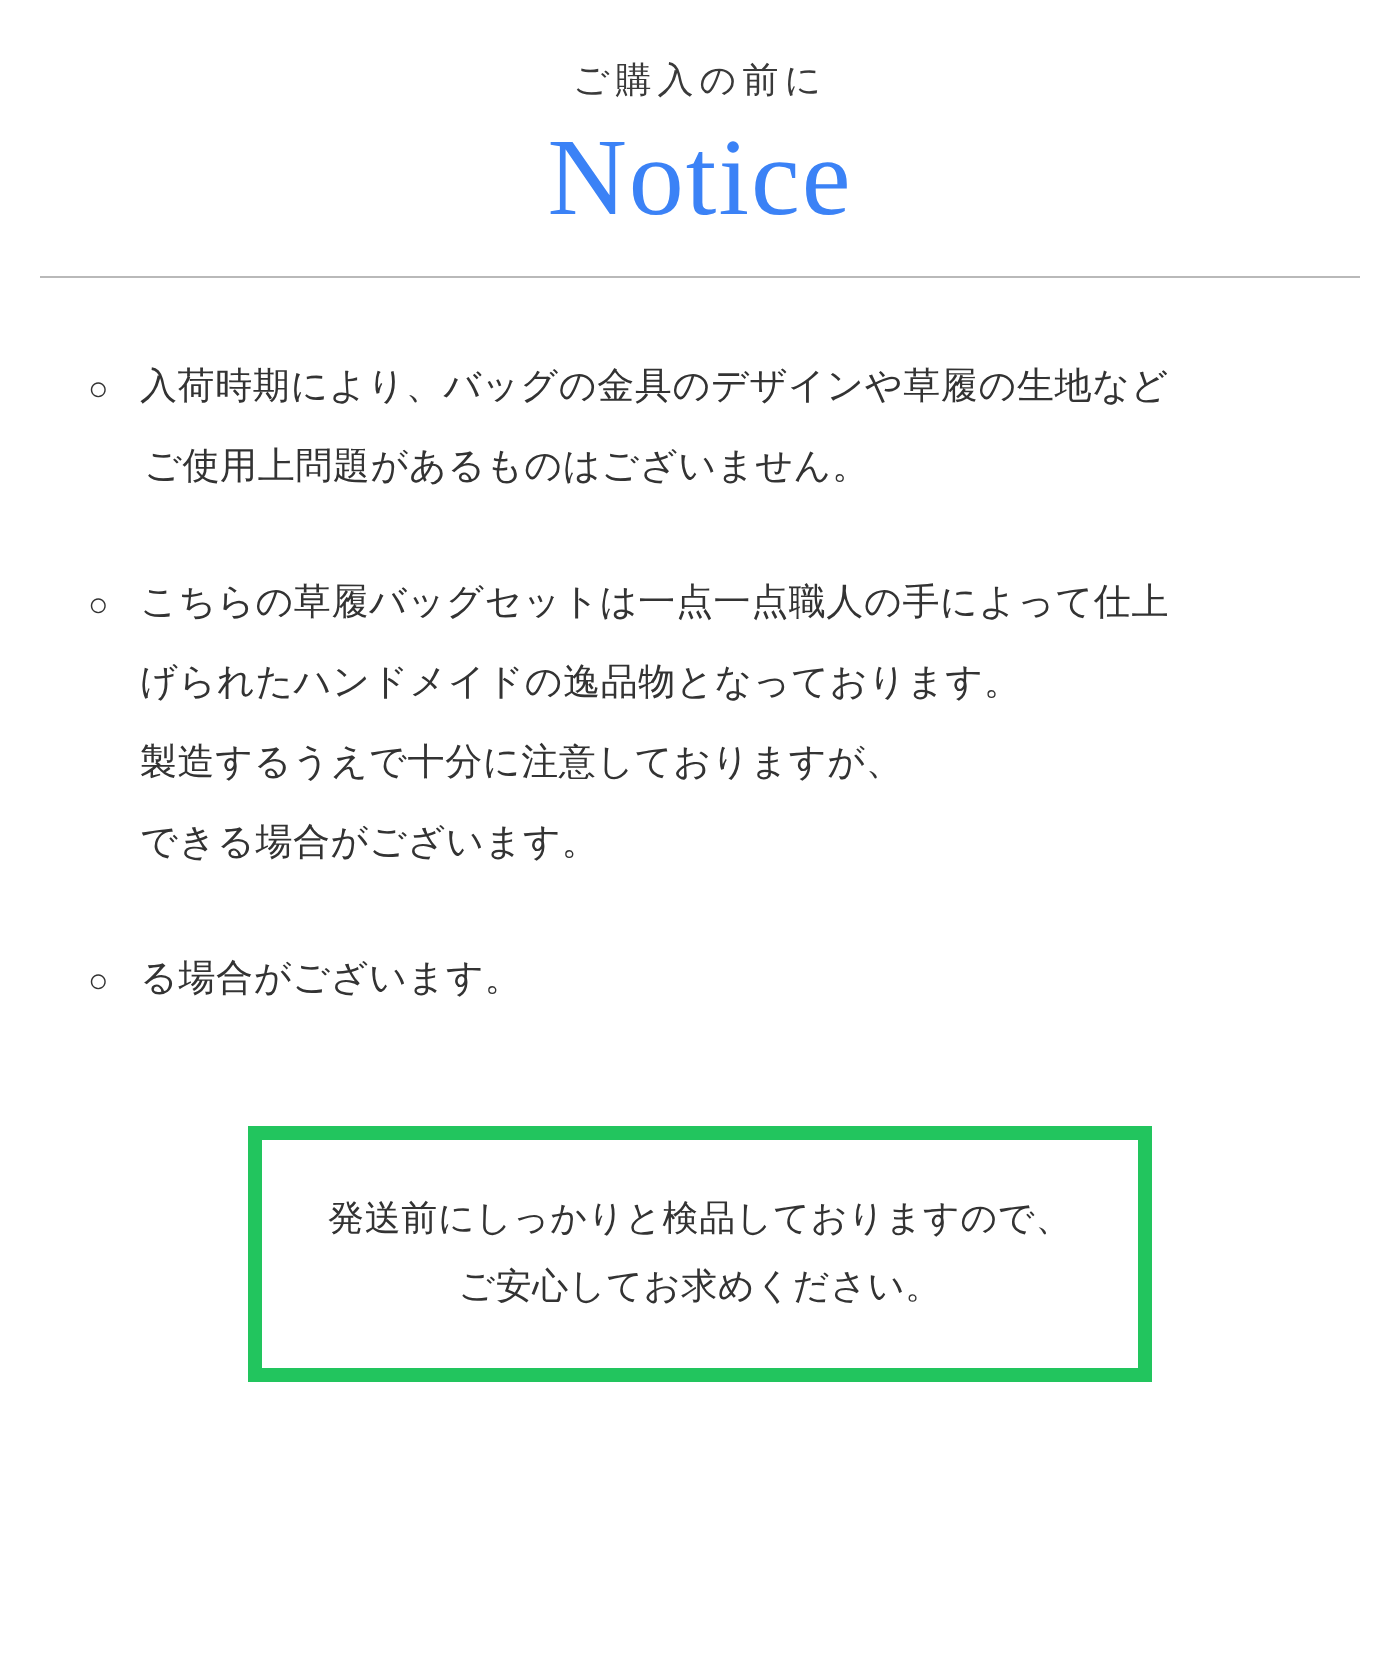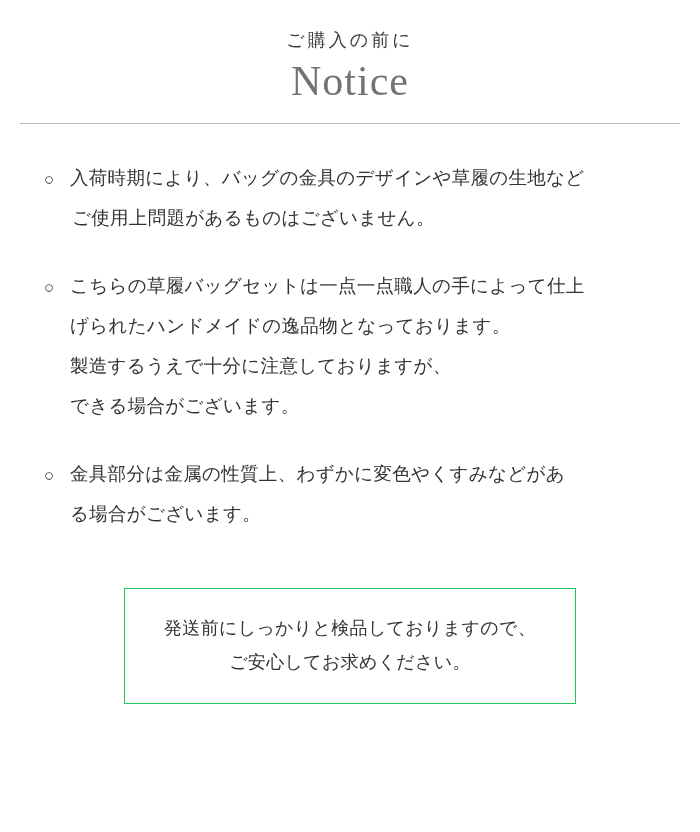--- a/index.html
+++ b/index.html
@@ -31,24 +31,24 @@
   }
   .header-sub {
     font-family: "Liberation Serif", serif;
     font-size: 18px;
     letter-spacing: 3px;
     color: #3a3a3a;
     line-height: 1.4;
   }
   .header-title {
     font-family: "Liberation Serif", serif;
-    font-size: 42px;
+    font-size: 55px;
     font-weight: 400;
     letter-spacing: 1px;
-    color: #737373;
+    color: #3b82f6;
     line-height: 1.15;
     margin-top: 4px;
   }
   .header-rule {
     margin: 18px auto 0 auto;
     width: 660px;
     height: 1px;
     background: #b9b9b9;
   }
 
@@ -89,21 +89,21 @@
   }
 
   
   .footer-wrap {
     margin-top: 52px;
     display: flex;
     justify-content: center;
   }
   .footer-box {
     width: 452px;
-    border: 1px solid #22c55e;
+    border: 7px solid #22c55e;
     box-sizing: border-box;
     padding: 22px 10px 24px 10px;
     text-align: center;
   }
   .footer-line {
     font-size: 18px;
     line-height: 34px;
     color: #333333;
     letter-spacing: 0.3px;
     white-space: nowrap;
@@ -136,21 +136,20 @@
         <div class="note-line">こちらの草履バッグセットは一点一点職人の手によって仕上</div>
         <div class="note-line">げられたハンドメイドの逸品物となっております。</div>
         <div class="note-line">製造するうえで十分に注意しておりますが、</div>
         <div class="note-line">できる場合がございます。</div>
       </div>
     </div>
 
     <div class="note">
       <span class="note-marker">○</span>
       <div class="note-body">
-        <div class="note-line">金具部分は金属の性質上、わずかに変色やくすみなどがあ</div>
         <div class="note-line">る場合がございます。</div>
       </div>
     </div>
 
   </div>
 
   <div class="footer-wrap">
     <div class="footer-box">
       <div class="footer-line">発送前にしっかりと検品しておりますので、</div>
       <div class="footer-line">ご安心してお求めください。</div>

